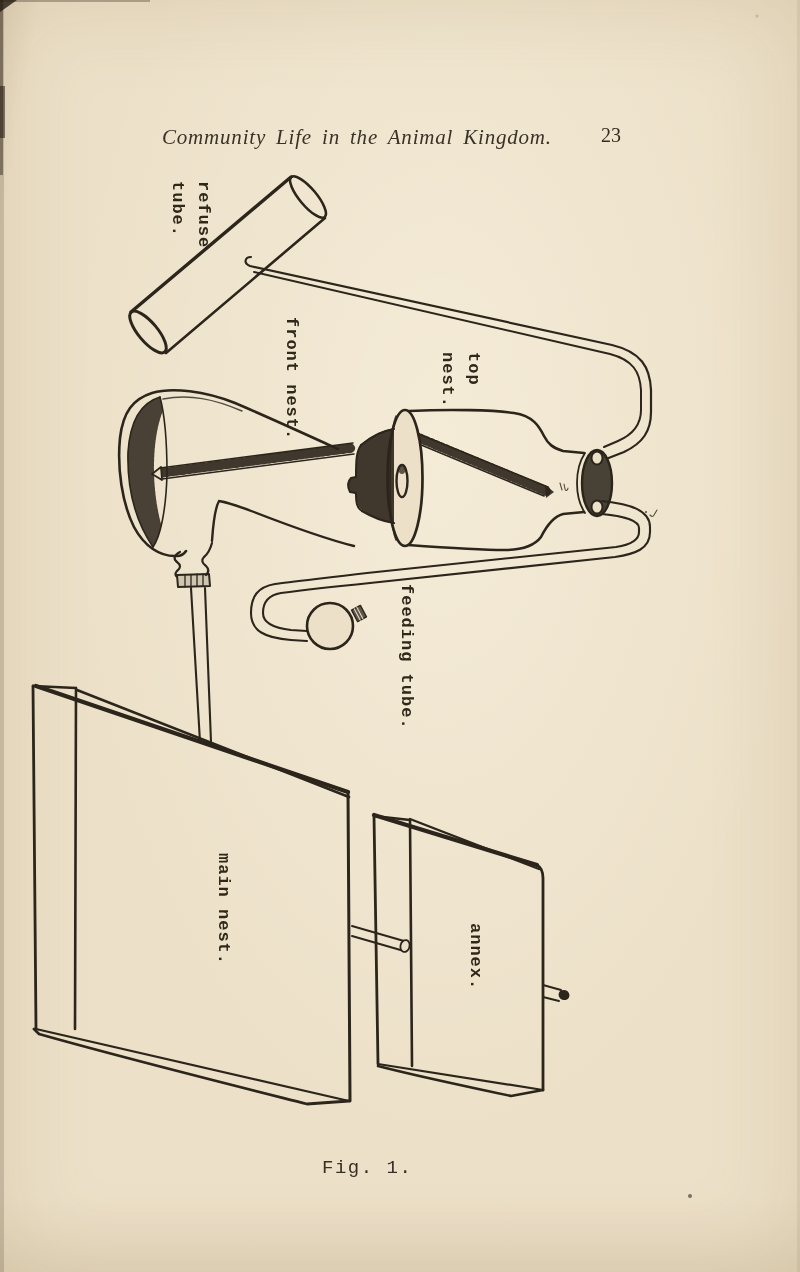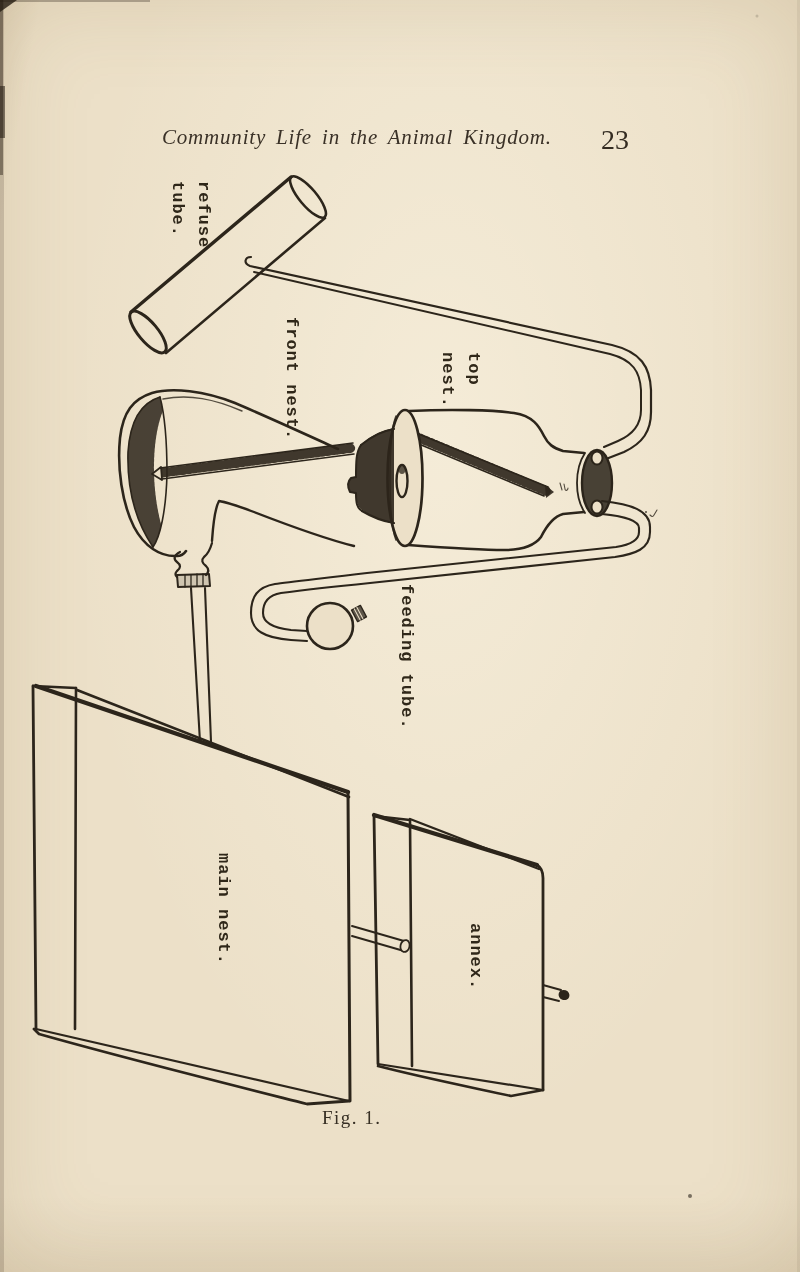--- a/index.html
+++ b/index.html
@@ -17,25 +17,25 @@
       var(--paper);
     box-shadow:inset 0 0 90px rgba(140,110,60,.18);
   }
   .running-header{
     position:absolute;left:162px;top:125px;width:380px;
     font-family:"Liberation Serif",serif;font-style:italic;font-size:21px;
     letter-spacing:.8px;word-spacing:4px;color:#3a3127;white-space:nowrap;
   }
   .page-number{
     position:absolute;left:601px;top:124px;
-    font-family:"Liberation Serif",serif;font-size:28px;color:#342c22;
+    font-family:"Liberation Serif",serif;font-size:20px;color:#342c22;
   }
   .fig-caption{
-    position:absolute;left:322px;top:1107px;
-    font-family:Liberation Serif, serif;font-size:19px;letter-spacing:1.5px;color:#37two;
+    position:absolute;left:322px;top:1157px;
+    font-family:Liberation Mono, monospace;font-size:19px;letter-spacing:1.5px;color:#37two;
     color:#372f24;
   }
   .diag-label{
     position:absolute;
     writing-mode:vertical-rl;text-orientation:mixed;
     font-family:"Liberation Mono",monospace;font-weight:700;
     font-size:17px;letter-spacing:1px;line-height:26px;
     color:#2f2719;white-space:pre;
   }
   .lbl-refuse{left:164px;top:181px;}

